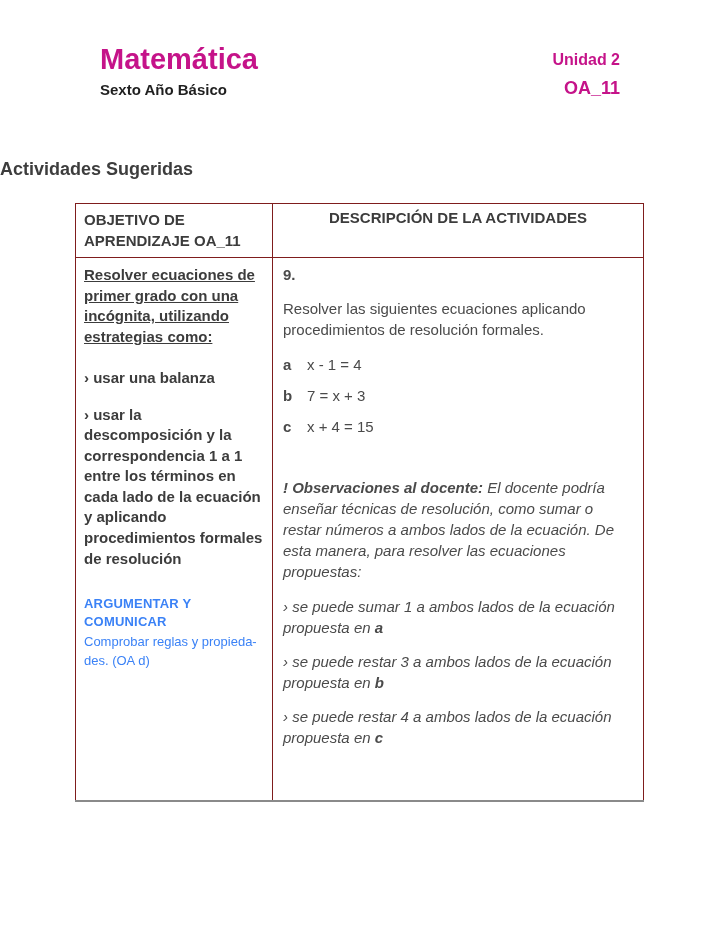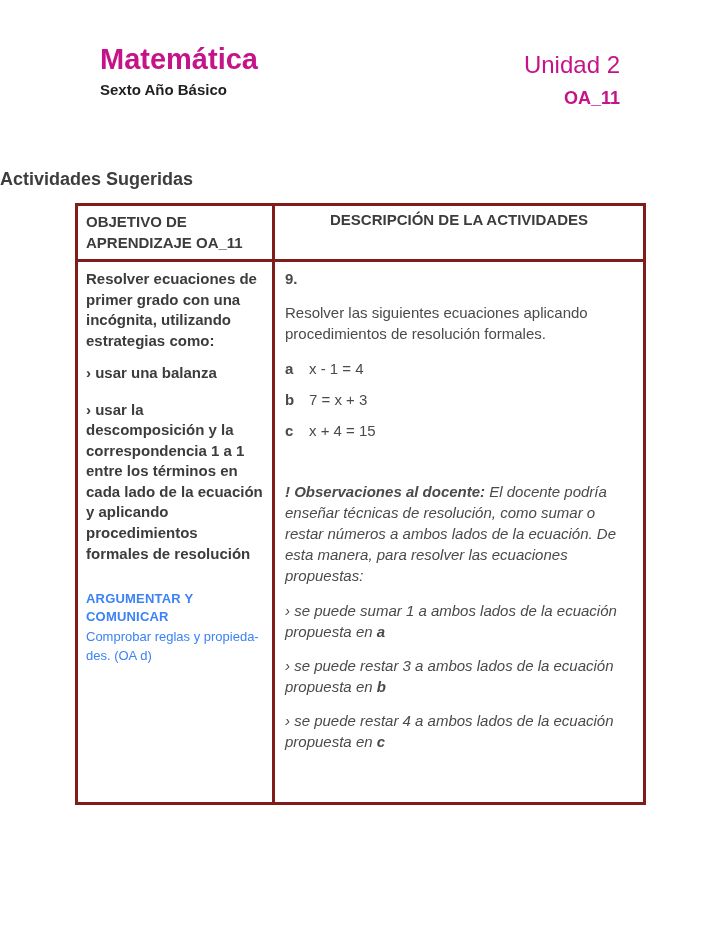--- a/index.html
+++ b/index.html
@@ -27,22 +27,22 @@
     line-height: 1.1;
   }
   .grade-subtitle {
     font-size: 15px;
     font-weight: bold;
     color: #1f1f1f;
     margin-top: 5px;
   }
   .header-right { text-align: right; padding-top: 7px; }
   .unit-label {
-    font-size: 24px;
-    font-weight: normal;
+    font-size: 16px;
+    font-weight: bold;
     color: #c51389;
   }
   .oa-code {
     font-size: 18px;
     font-weight: bold;
     color: #c51389;
     margin-top: 9px;
   }
   
   .section-title {
@@ -56,21 +56,21 @@
   .activities-table {
     position: absolute;
     left: 75px;
     top: 203px;
     width: 568px;
     border-collapse: collapse;
     table-layout: fixed;
   }
   .activities-table th,
   .activities-table td {
-    border: 3px solid #7f1d1d;
+    border: 1px solid #7f1d1d;
     vertical-align: top;
   }
   .activities-table { border-bottom: 2px solid #8a8a8a; }
   .col-objective { width: 197px; }
   .col-description { width: 371px; }
   th.objective-header {
     text-align: left;
     font-size: 15px;
     color: #3c3c3c;
     padding: 5px 10px 6px 8px;
@@ -86,21 +86,21 @@
     font-weight: bold;
   }
   td.objective-cell {
     height: 543px;
     padding: 7px 8px 0 8px;
     font-size: 15px;
     font-weight: bold;
     color: #3c3c3c;
     line-height: 1.37;
   }
-  .objective-intro { margin-bottom: 12px; }
+  .objective-intro { margin-bottom: 21px; text-decoration: underline; }
   .objective-bullet { margin-bottom: 16px; }
   .skill-strand { margin-top: 26px; color: #3b82f6; font-weight: normal; }
   .skill-strand-title {
     font-size: 13px;
     font-weight: bold;
     letter-spacing: 0.2px;
     margin-bottom: 2px;
   }
   .skill-strand-detail { font-size: 13px; line-height: 1.45; }
   .skill-strand-detail span { display: block; }

